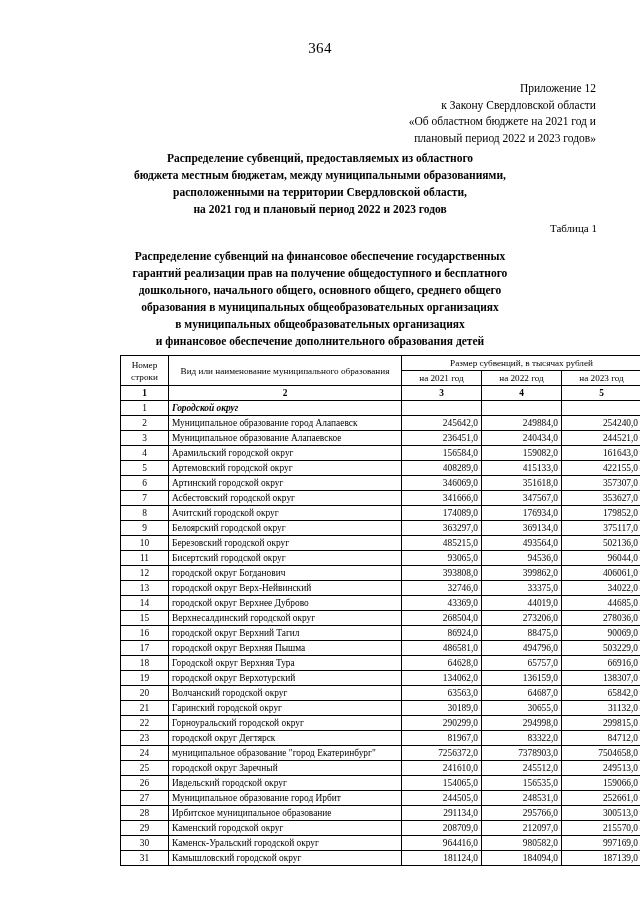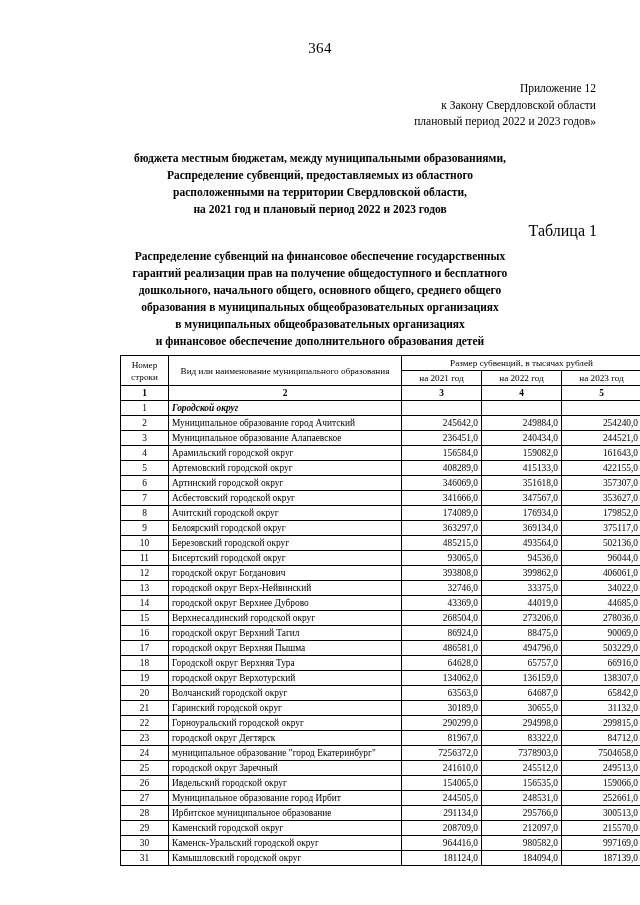--- a/index.html
+++ b/index.html
@@ -57,21 +57,21 @@
     line-height: 17px;
   }
 
   
   .table-label {
     position: absolute;
     left: 300px;
     top: 222px;
     width: 297px;
     text-align: right;
-    font-size: 16px;
+    font-size: 11px;
   }
 
   
   .doc-subtitle {
     position: absolute;
     left: 70px;
     top: 248px;
     width: 500px;
     text-align: center;
     font-size: 11.5px;
@@ -123,26 +123,27 @@
 </head>
 <body>
 
 <div class="page">
 
   <div class="page-number">364</div>
 
   <div class="appendix-block">
     <div>Приложение 12</div>
     <div>к Закону Свердловской области</div>
+    <div>«Об областном бюджете на 2021 год и</div>
     <div>плановый период 2022 и 2023 годов»</div>
   </div>
 
   <div class="doc-title">
+    <div>Распределение субвенций, предоставляемых из областного</div>
     <div>бюджета местным бюджетам, между муниципальными образованиями,</div>
-    <div>Распределение субвенций, предоставляемых из областного</div>
     <div>расположенными на территории Свердловской области,</div>
     <div>на 2021 год и плановый период 2022 и 2023 годов</div>
   </div>
 
   <div class="table-label">Таблица 1</div>
 
   <div class="doc-subtitle">
     <div>Распределение субвенций на финансовое обеспечение государственных</div>
     <div>гарантий реализации прав на получение общедоступного и бесплатного</div>
     <div>дошкольного, начального общего, основного общего, среднего общего</div>
@@ -185,21 +186,21 @@
         </tr>
       <tr class="section">
             <td class="num-cell">1</td>
             <td class="name-cell">Городской округ</td>
             <td class="val-cell"></td>
             <td class="val-cell"></td>
             <td class="val-cell"></td>
           </tr>
           <tr>
             <td class="num-cell">2</td>
-            <td class="name-cell">Муниципальное образование город Ачитский</td>
+            <td class="name-cell">Муниципальное образование город Алапаевск</td>
             <td class="val-cell">245642,0</td>
             <td class="val-cell">249884,0</td>
             <td class="val-cell">254240,0</td>
           </tr>
           <tr>
             <td class="num-cell">3</td>
             <td class="name-cell">Муниципальное образование Алапаевское</td>
             <td class="val-cell">236451,0</td>
             <td class="val-cell">240434,0</td>
             <td class="val-cell">244521,0</td>

